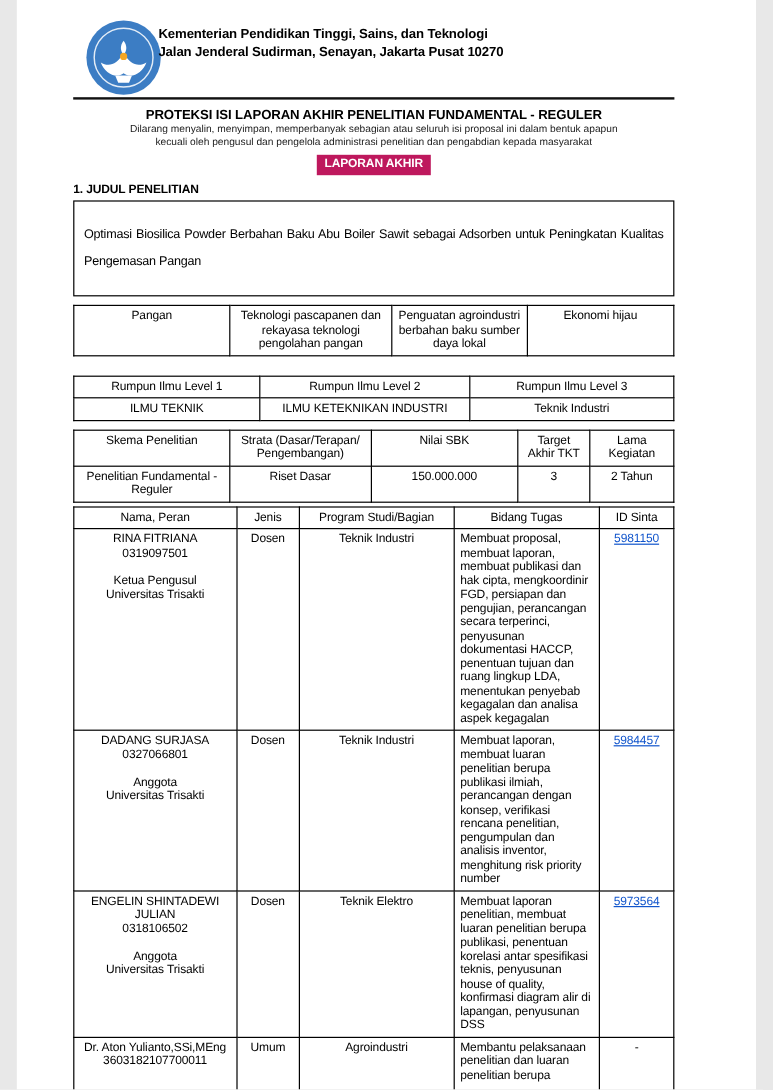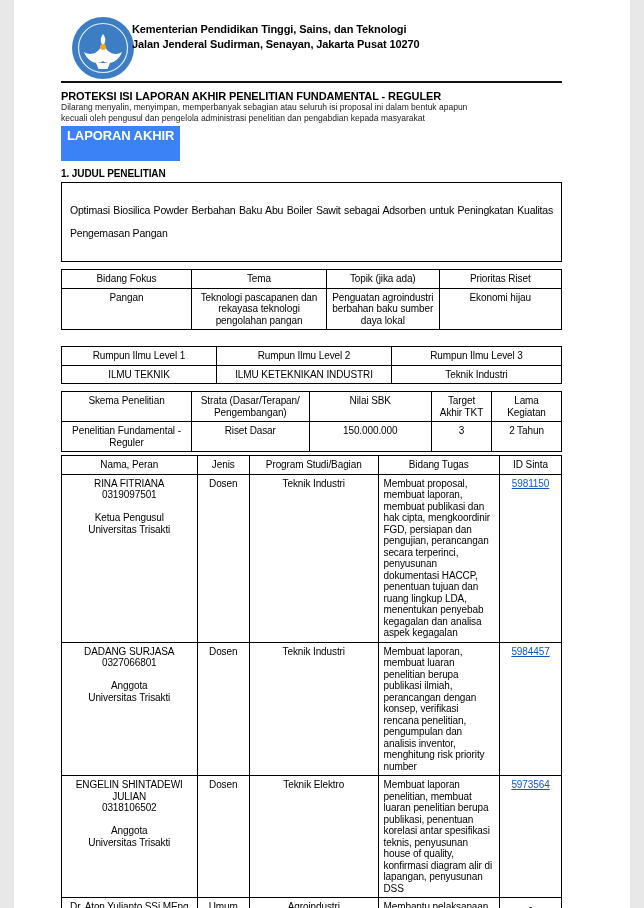--- a/index.html
+++ b/index.html
@@ -8,25 +8,25 @@
   .page { position:relative; width:616px; height:908px; background:#fff; margin:0 auto; overflow:hidden; }
 
   
   .logo { position:absolute; left:57px; top:16px; width:64px; height:64px; }
   .head-text { position:absolute; left:118px; top:22px; font-weight:bold; font-size:11px; line-height:14.5px; letter-spacing:-0.1px; }
   .rule { position:absolute; left:47px; top:81px; width:501px; height:2px; background:#111; }
 
   
   .content { position:absolute; left:47px; top:90px; width:501px; }
 
-  .prot { }
+  .prot { text-align:center; }
   .prot-title { font-size:11px; font-weight:bold; letter-spacing:-0.1px; }
   .prot-line { font-size:8.5px; line-height:10.5px; color:#1a1a1a; }
   .badge-wrap { margin-top:3px; }
-  .badge { display:inline-block; background:#3b82f6; color:#fff; font-weight:bold; font-size:13px; padding:2px 6px 18px; letter-spacing:-0.1px; }
+  .badge { display:inline-block; background:#be185d; color:#fff; font-weight:bold; font-size:10px; padding:2px 6px 4px; letter-spacing:-0.1px; }
 
   .sec-heading { font-size:10px; font-weight:bold; margin-top:7px; letter-spacing:-0.1px; }
 
   .judul-box { margin-top:3px; border:1px solid #000; min-height:45px; padding:16px 8px; font-size:10.5px; line-height:23px; text-align:justify; letter-spacing:-0.2px; }
 
   table.t { width:100%; border-collapse:collapse; table-layout:fixed; margin-top:6px; }
   table.t th, table.t td { border:1px solid #000; font-size:10px; line-height:11.5px; font-weight:normal; text-align:center; vertical-align:top; padding:3px 4px; letter-spacing:-0.1px; word-wrap:break-word; }
 
   table.focus  { margin-top:7px; }
   table.rumpun { margin-top:16px;padding-left:41px; }
@@ -73,26 +73,20 @@
     <div class="judul-box">Optimasi Biosilica Powder Berbahan Baku Abu Boiler Sawit sebagai Adsorben untuk Peningkatan Kualitas Pengemasan Pangan</div>
 
     <table class="t focus">
       <colgroup>
           <col style="width:26%">
           <col style="width:27%">
           <col style="width:22.5%">
           <col style="width:24.5%">
         </colgroup>
       <tbody>
-          <tr>
-        <th>Bidang Fokus</th>
-        <th>Tema</th>
-        <th>Topik (jika ada)</th>
-        <th>Prioritas Riset</th>
-      </tr>
       <tr>
         <td>Pangan</td>
         <td>Teknologi pascapanen dan rekayasa teknologi pengolahan pangan</td>
         <td>Penguatan agroindustri berbahan baku sumber daya lokal</td>
         <td>Ekonomi hijau</td>
       </tr>
     </tbody>
       </table>
 
     <table class="t rumpun">

